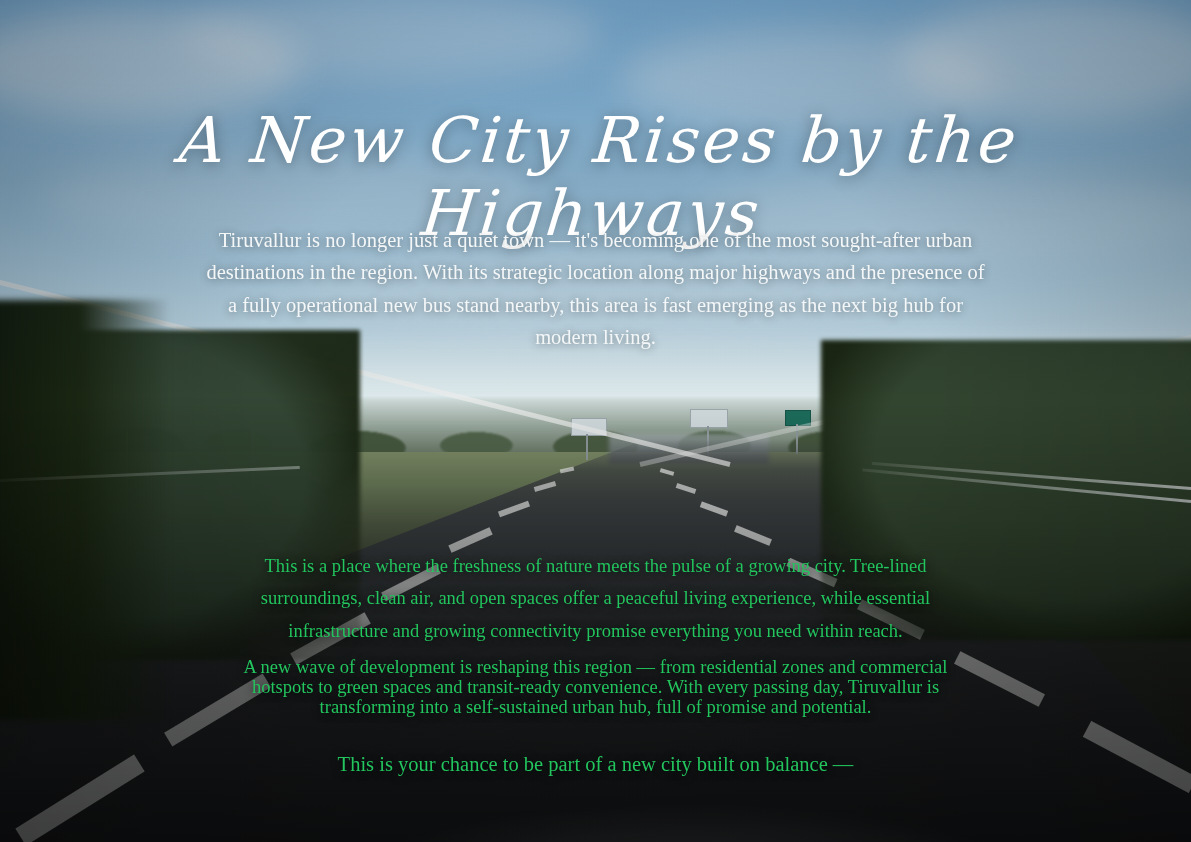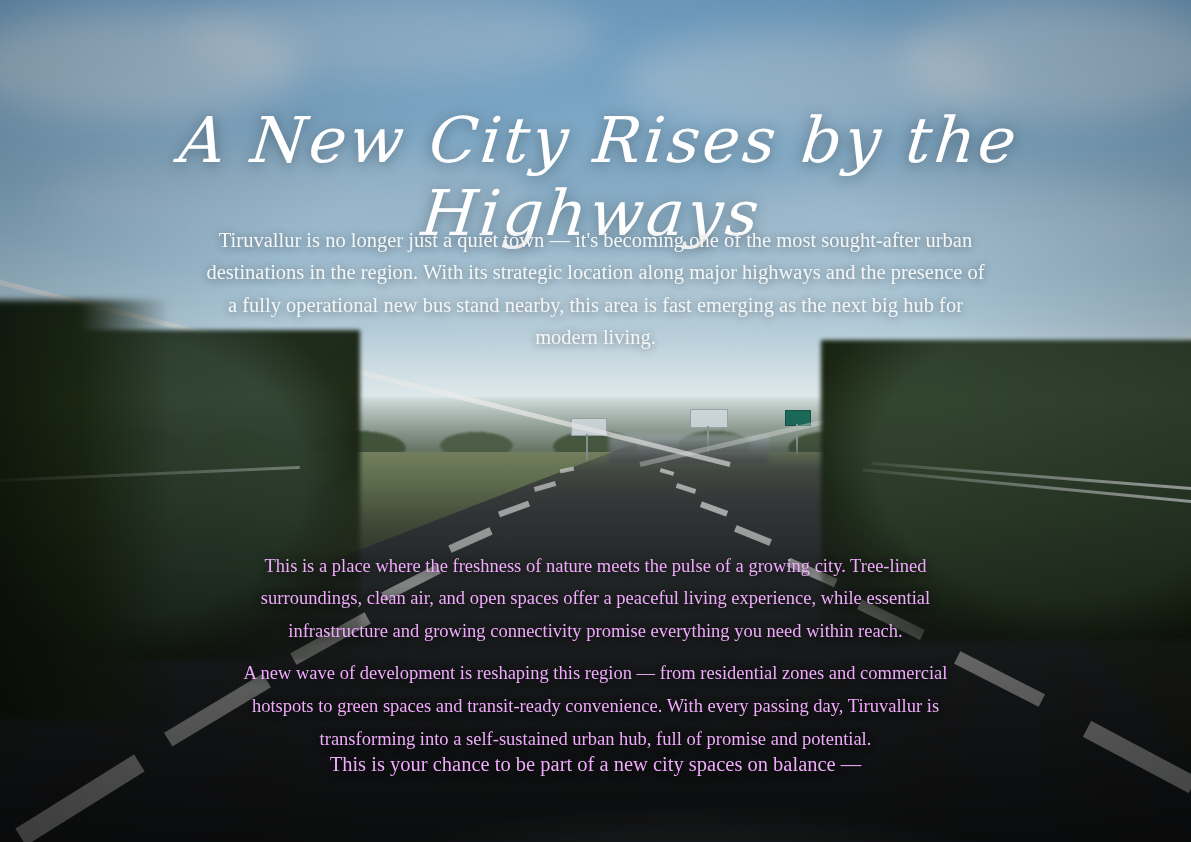--- a/index.html
+++ b/index.html
@@ -238,33 +238,33 @@
     font-size: 20.5px;
     line-height: 32.5px;
     color: #f4f7f8;
     text-shadow: 0 1px 8px rgba(0,0,0,0.45);
   }
   .para {
     position: absolute;
     left: 50%;
     transform: translateX(-50%);
     text-shadow: 0 1px 8px rgba(0,0,0,0.7);
-    color: #f0abfc;
+    color: #22c55e;
   }
   .p-nature {
     top: 531px;
     width: 720px;
     font-size: 18.5px;
     line-height: 32.5px;
   }
   .p-wave {
     top: 638px;
     width: 745px;
     font-size: 18.5px;
-    line-height: 33px;
+    line-height: 20px;
   }
   .p-chance {
     top: 744px;
     width: 820px;
     font-size: 20.5px;
     line-height: 41px;
   }
 </style>
 </head>
 <body>
@@ -332,17 +332,17 @@
   <div class="content">
     <h1 class="headline">A New City Rises by the Highways</h1>
 
     <p class="intro">Tiruvallur is no longer just a quiet town — it's becoming one of the most sought-after urban destinations in the region. With its strategic location along major highways and the presence of a fully operational new bus stand nearby, this area is fast emerging as the next big hub for modern living.</p>
 
     <p class="para p-nature">This is a place where the freshness of nature meets the pulse of a growing city. Tree-lined surroundings, clean air, and open spaces offer a peaceful living experience, while essential infrastructure and growing connectivity promise everything you need within reach.</p>
 
     <p class="para p-wave">A new wave of development is reshaping this region — from residential zones and commercial hotspots to green spaces and transit-ready convenience. With every passing day, Tiruvallur is transforming into a self-sustained urban hub, full of promise and potential.</p>
 
     <div class="para p-chance">
-      <div>This is your chance to be part of a new city spaces on balance —</div>
+      <div>This is your chance to be part of a new city built on balance —</div>
     </div>
   </div>
 
 </div>
 
 </body></html>

